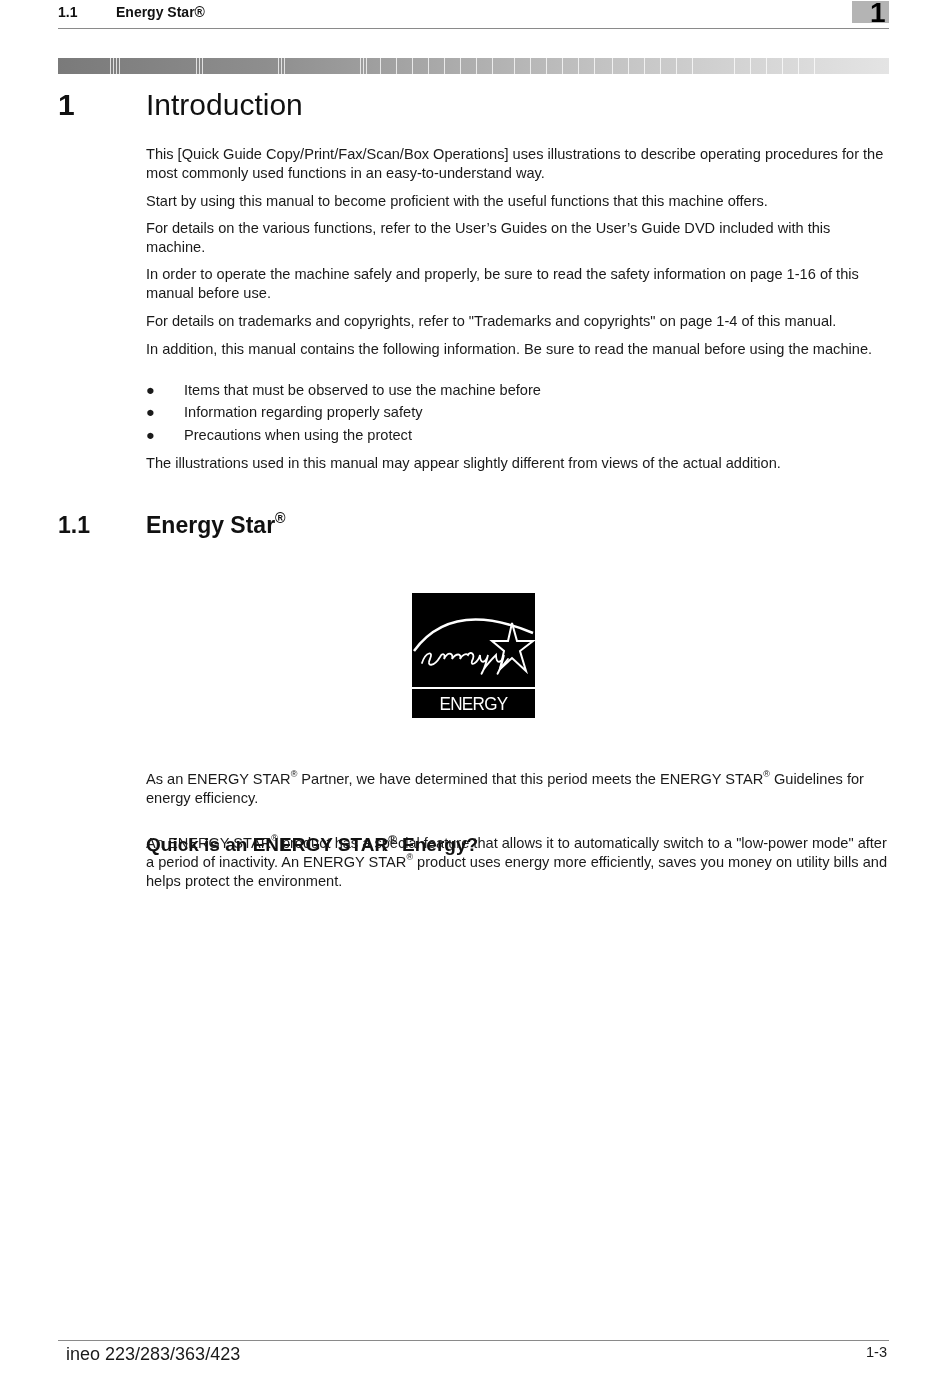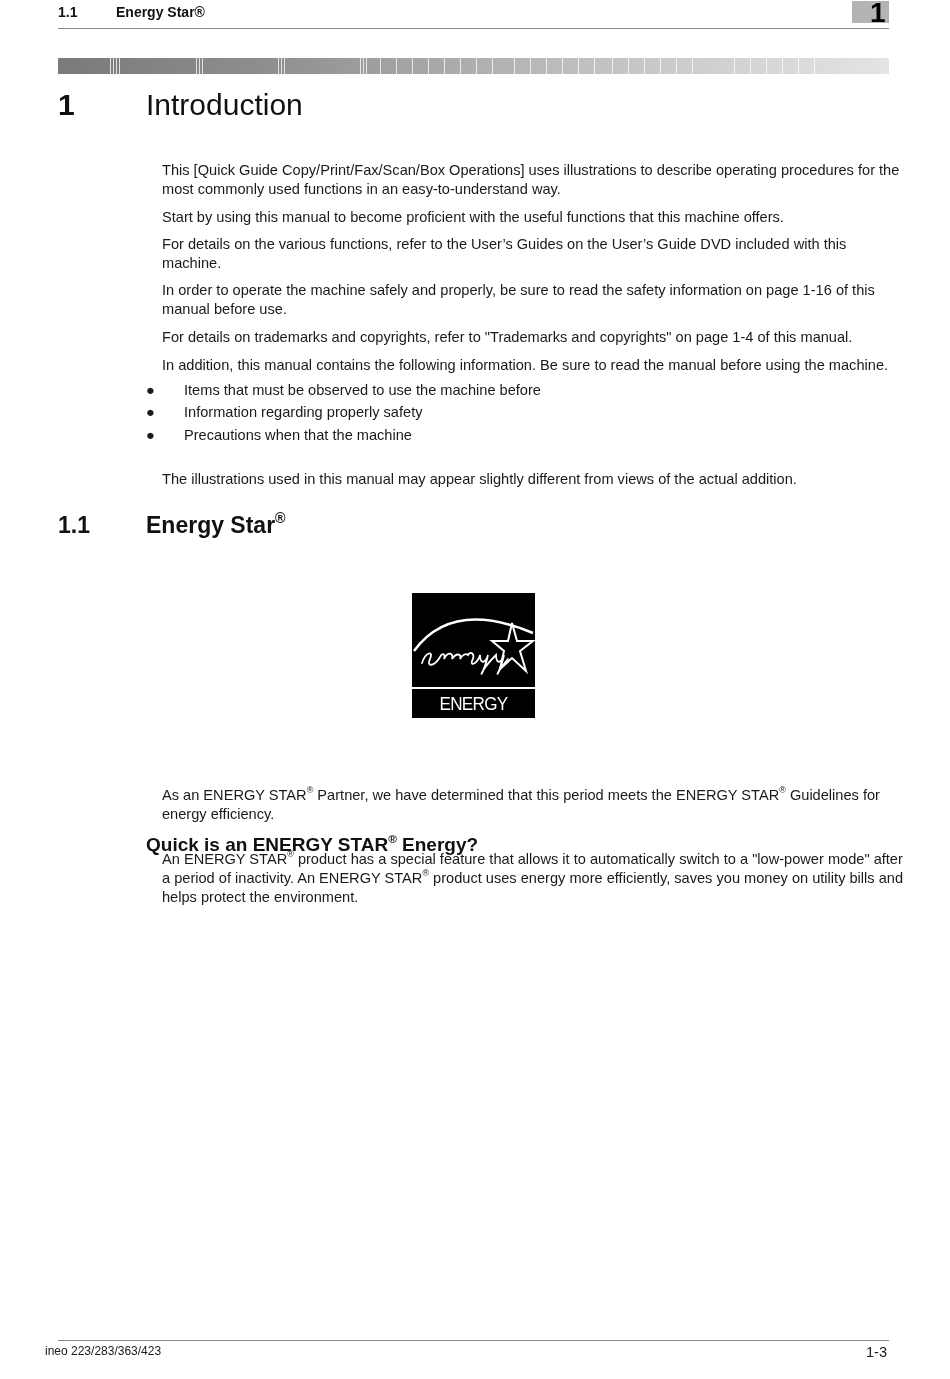--- a/index.html
+++ b/index.html
@@ -27,39 +27,39 @@
     .h1-num { left: 58px; top: 88px; font-size: 30px; font-weight: bold; }
     .h1-title { left: 146px; top: 88px; font-size: 30px; font-weight: normal; }
     .h2-num { left: 58px; top: 512px; font-size: 23px; font-weight: bold; }
     .h2-title { left: 146px; top: 512px; font-size: 23px; font-weight: bold; }
     .h3-title { left: 146px; top: 834px; font-size: 19px; font-weight: bold; }
     sup.reg { font-size: 0.62em; line-height: 0; position: relative; top: -0.1em; }
 
     
     .para {
       position: absolute; left: 146px; width: 745px;
-      font-size: 14.6px; line-height: 19px; color: #1a1a1a; margin: 16px;
+      font-size: 14.6px; line-height: 19px; color: #1a1a1a; margin: 0;
     }
     .bullet-row { position: absolute; left: 146px; font-size: 14.6px; line-height: 19px; color: #1a1a1a; }
     .bullet-dot { position: absolute; left: 0; top: 0; width: 20px; }
     .bullet-text { position: absolute; left: 38px; top: 0; white-space: nowrap; }
 
     
     .logo { left: 412px; top: 593px; width: 123px; height: 125px; background: #000; }
     .logo-top { position: absolute; left: 0; top: 0; width: 123px; height: 93px; }
     .logo-gap { position: absolute; left: 0; top: 94px; width: 123px; height: 2px; background: #fff; }
     .logo-label {
       position: absolute; left: 0; top: 96px; width: 123px; height: 29px;
       color: #fff; font-family: "Liberation Sans", sans-serif; font-size: 19px;
       text-align: center; line-height: 29px; letter-spacing: -0.8px; transform: scaleX(0.9);
     }
 
     
     .foot-line { left: 58px; top: 1340px; width: 831px; height: 1px; background: #8a8a8a; }
-    .foot-left { left: 45px; top: 1344px; font-size: 12px; color: #1a1a1a; }
+    .foot-left { left: 66px; top: 1344px; font-size: 18px; color: #1a1a1a; }
     .foot-right { left: 866px; top: 1344px; font-size: 14.6px; color: #1a1a1a; }
   </style>
 </head>
 <body>
 
 <div class="abs rh-num">1.1</div>
 <div class="abs rh-title">Energy Star®</div>
 <div class="abs chap-tab"></div>
 <div class="abs chap-tab-num">1</div>
 <div class="abs rh-line"></div>
@@ -119,21 +119,21 @@
 <div class="bullet-row" style="top:381px">
   <span class="bullet-dot">●</span>
   <span class="bullet-text">Items that must be observed to use the machine before</span>
 </div>
 <div class="bullet-row" style="top:403px">
   <span class="bullet-dot">●</span>
   <span class="bullet-text">Information regarding properly safety</span>
 </div>
 <div class="bullet-row" style="top:426px">
   <span class="bullet-dot">●</span>
-  <span class="bullet-text">Precautions when that the machine</span>
+  <span class="bullet-text">Precautions when using the protect</span>
 </div>
 
 <p class="para" style="top:454px">The illustrations used in this manual may appear slightly different from views of the actual addition.</p>
 
 <div class="abs h2-num">1.1</div>
 <div class="abs h2-title"><span>Energy Star</span><sup class="reg">®</sup></div>
 
 <div class="abs logo">
   <svg class="logo-top" viewBox="0 0 123 93">
     <path d="M2 58 Q 40 6 121 40" stroke="#fff" stroke-width="2.5" fill="none"></path>

